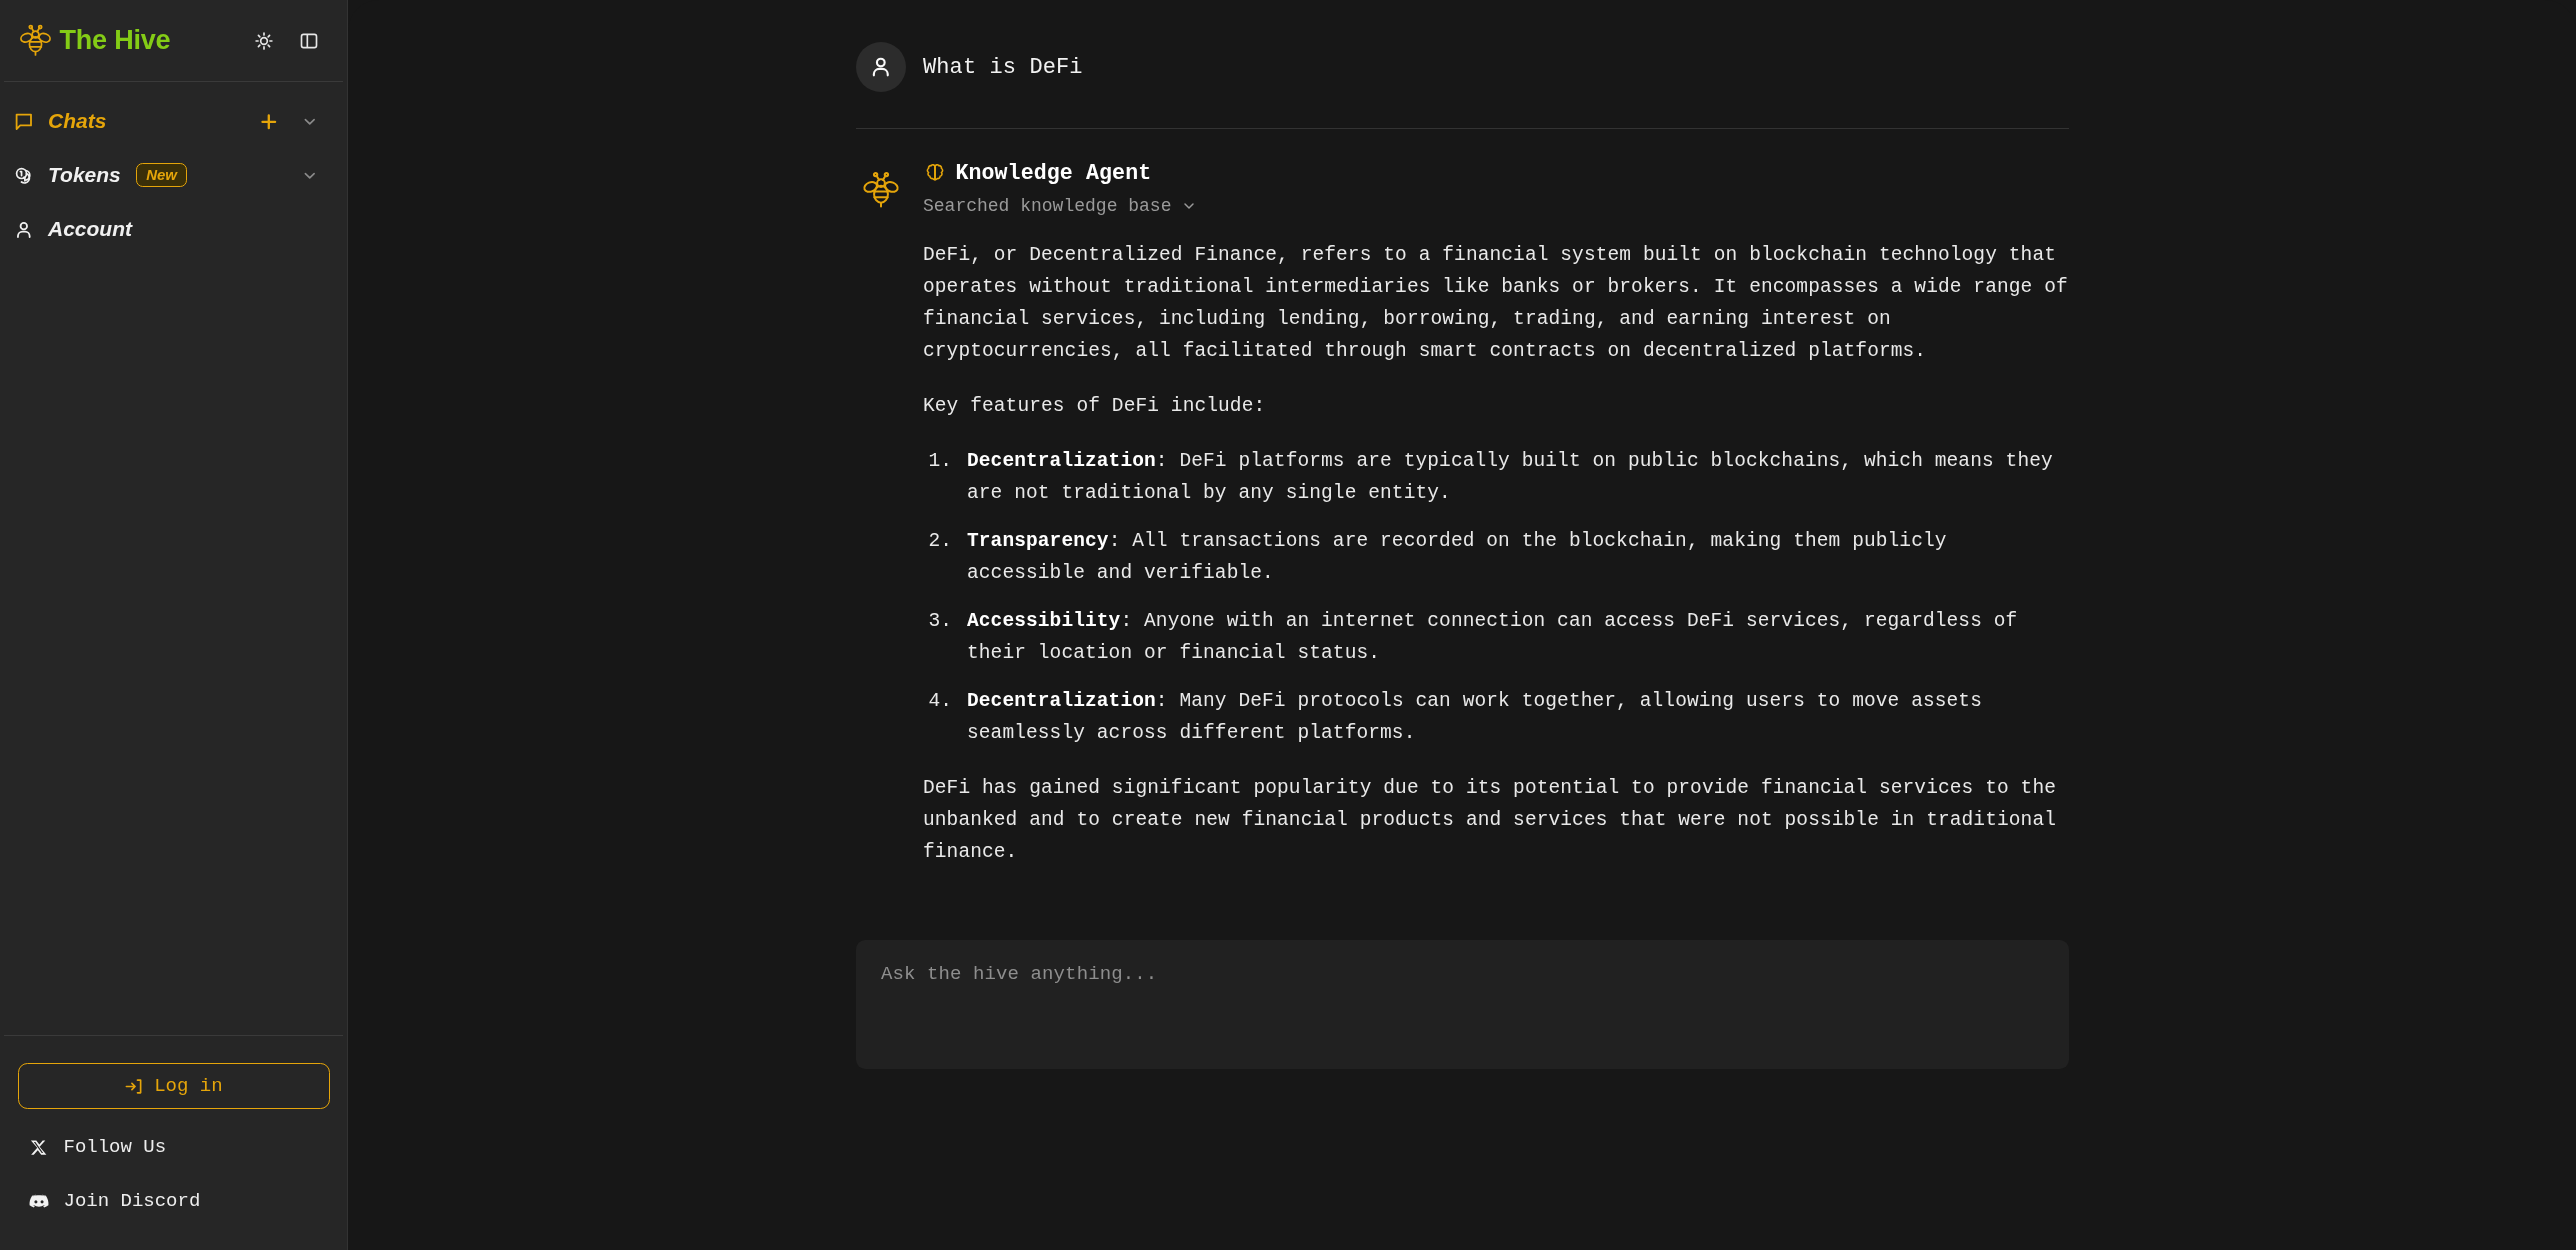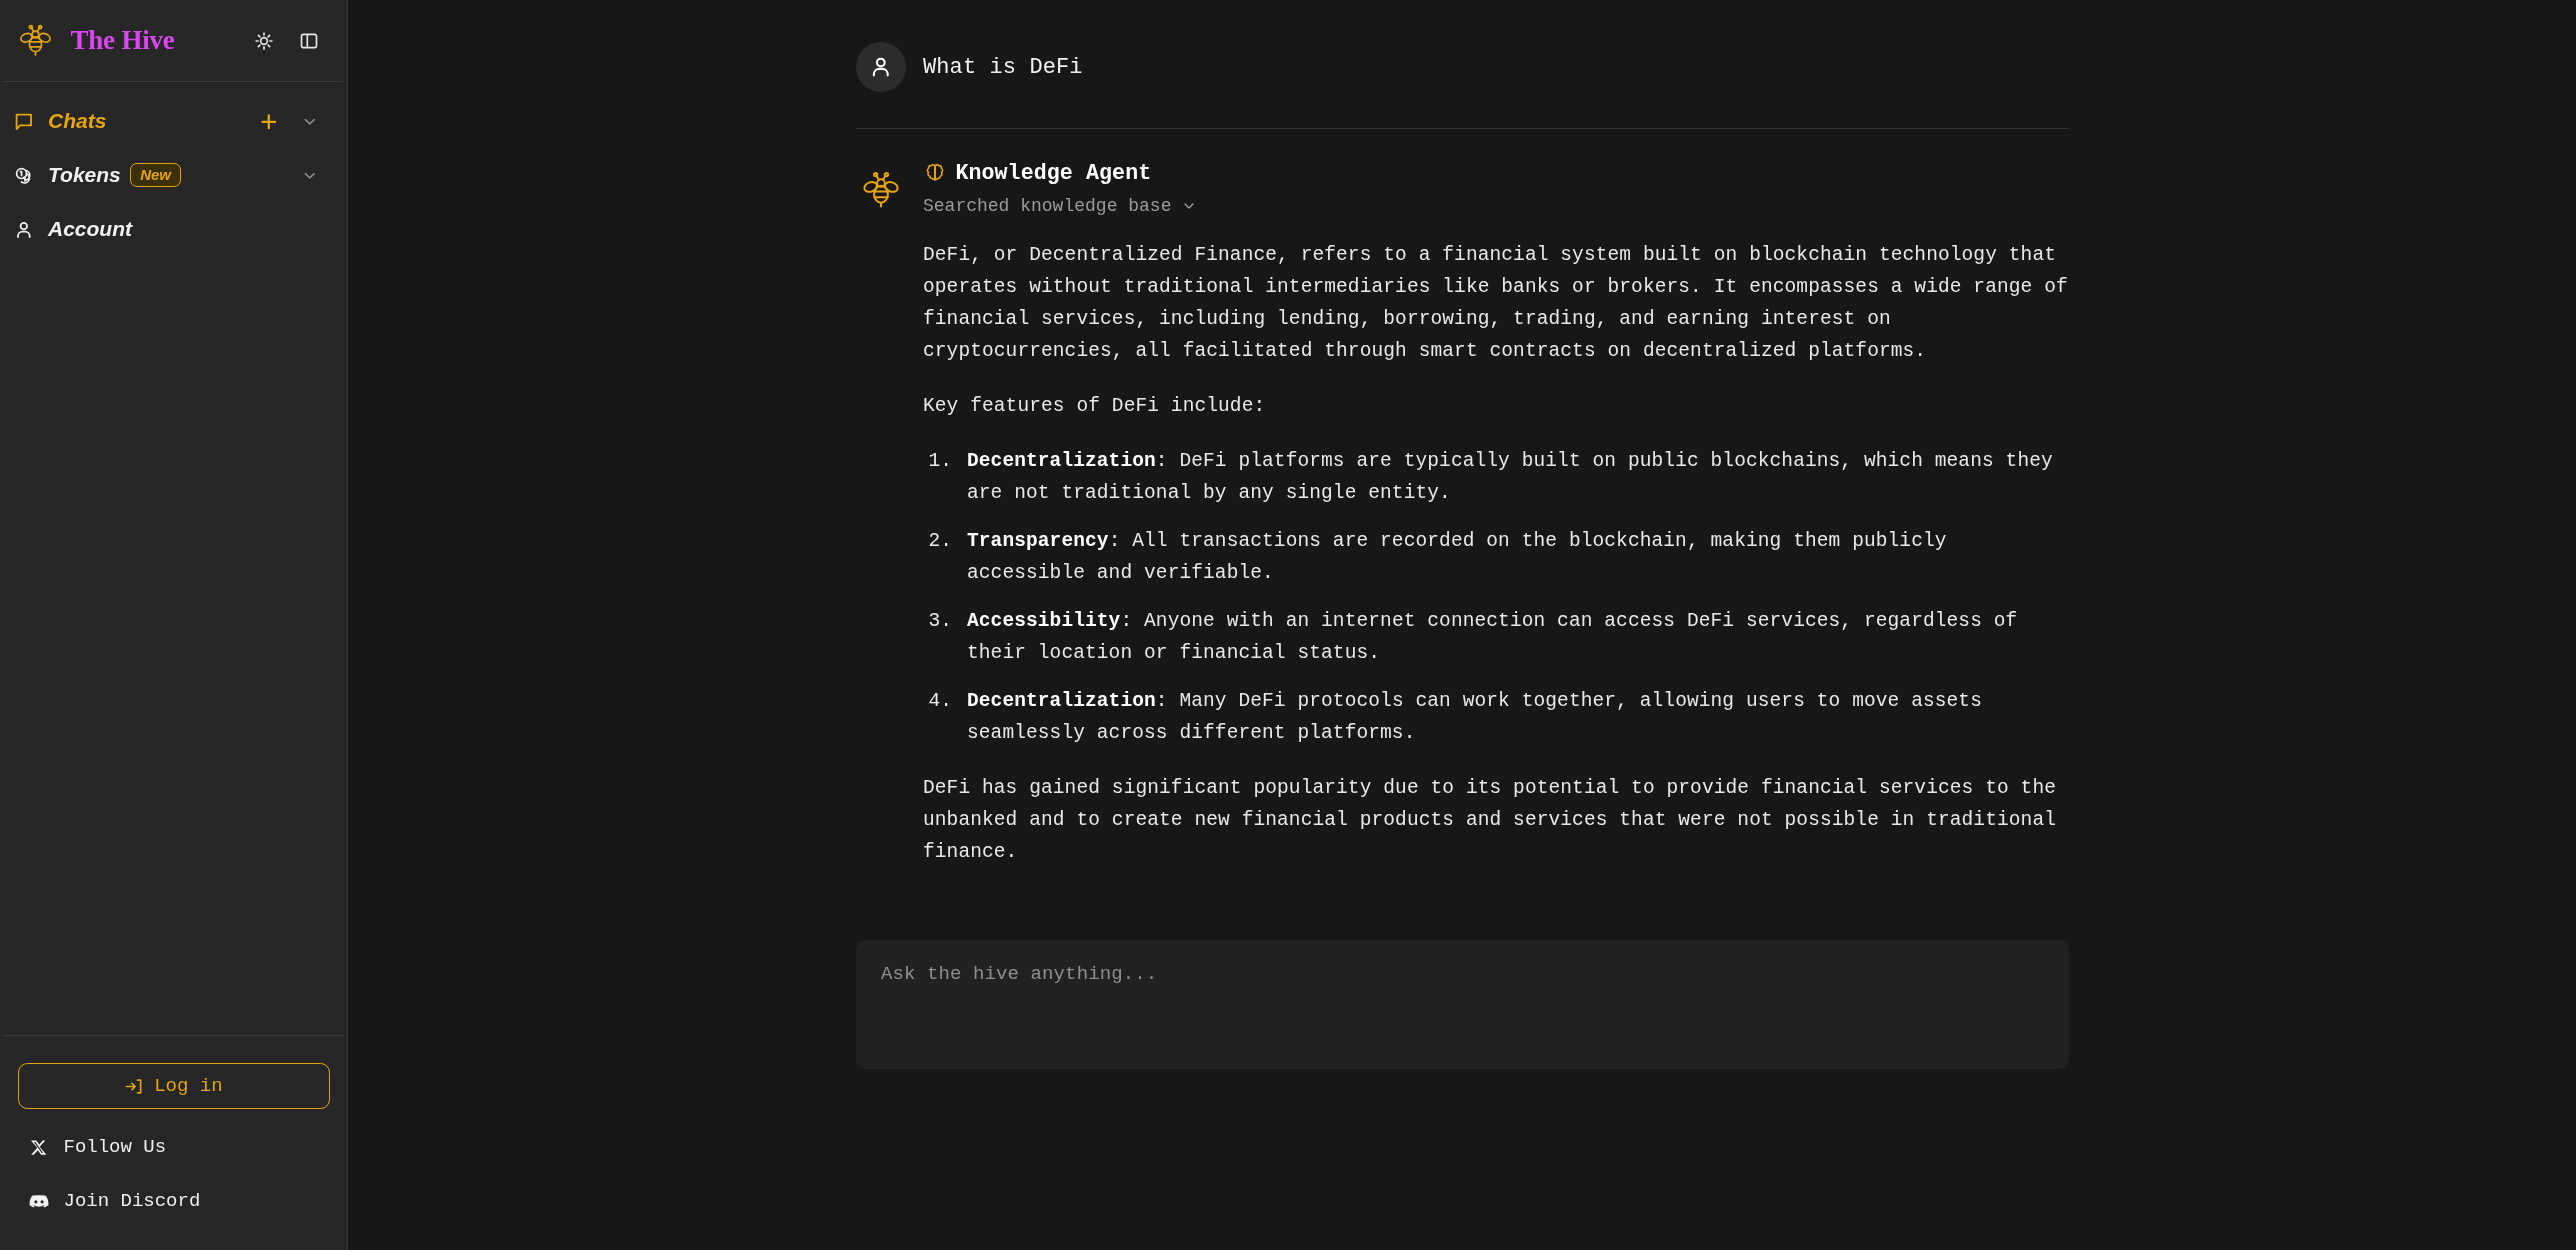--- a/index.html
+++ b/index.html
@@ -31,25 +31,25 @@
 
   .sb-header {
     height: 81px;
     display: flex;
     align-items: center;
     padding: 0 27px 0 17.5px;
     gap: 0;
   }
   .brand-logo { width: 35px; height: 35px; flex: 0 0 35px; display:block; }
   .brand-title {
-    font-family: Liberation Serif, serif;
+    font-family: Liberation Sans, sans-serif;
     font-size: 27px;
     font-weight: 700;
-    color: #d946ef;
-    margin-left: 18px;
+    color: #84cc16;
+    margin-left: 7px;
     letter-spacing: -0.2px;
     white-space: nowrap;
   }
   .sb-header-actions {
     margin-left: auto;
     display: flex;
     align-items: center;
     gap: 21.6px;
   }
   .hdr-icon {
@@ -86,21 +86,21 @@
     font-weight: 700;
     margin-left: 12px;
     white-space: nowrap;
   }
   .nav-row.accent .nav-label { color: #E5A50A; }
   .nav-row.accent .nav-icon { color: #E5A50A; }
   .nav-row.plain .nav-label { color: #f0f0f0; }
   .nav-row.plain .nav-icon { color: #f0f0f0; }
 
   .badge-new {
-    margin-left: 9px;
+    margin-left: 15px;
     border: 1.3px solid #E5A50A;
     color: #E5A50A;
     background: #3a2f09;
     border-radius: 6.7px;
     font-family: "Liberation Sans", sans-serif;
     font-size: 15px;
     font-weight: 700;
     padding: 3.4px 9.4px 4px 9.4px;
     line-height: 1;
     white-space: nowrap;

